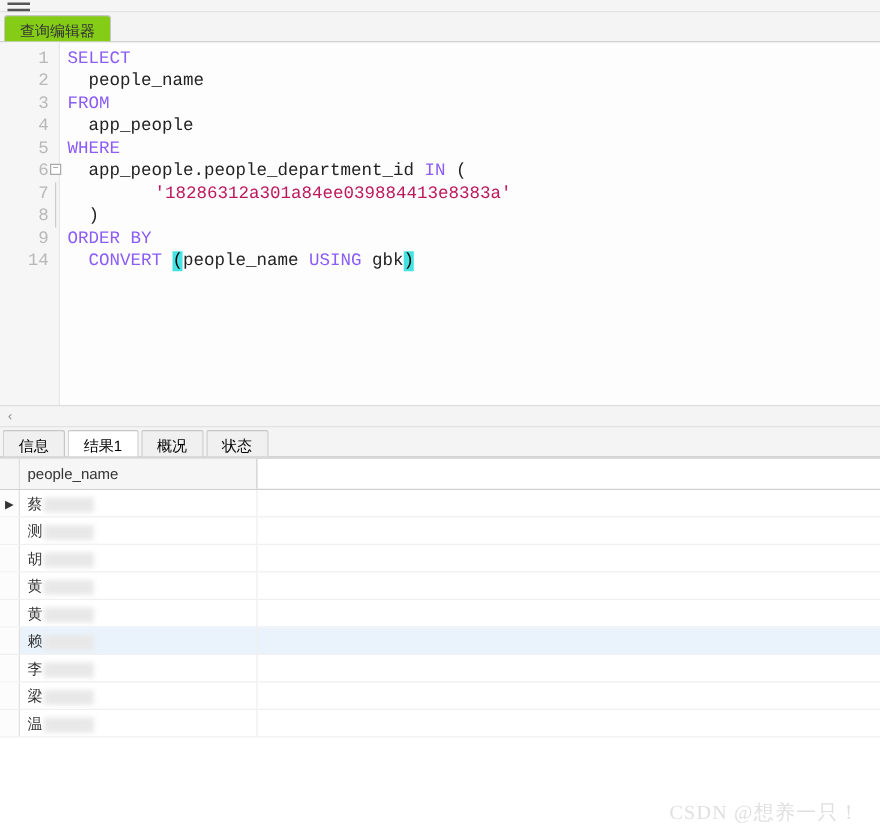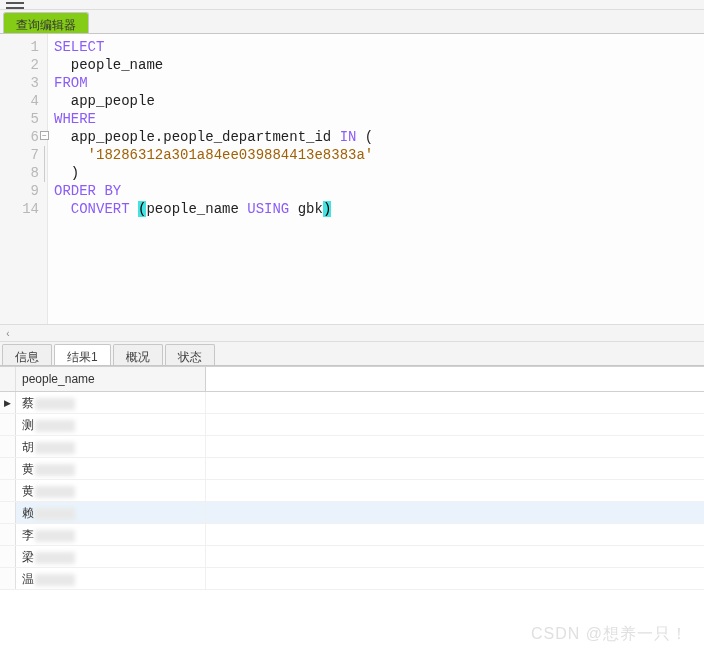--- a/index.html
+++ b/index.html
@@ -110,21 +110,21 @@
     background: #ccc;
   }
   .code {
     padding-top: 4px;
     padding-left: 6px;
     white-space: pre;
   }
   .code div { height: 18px; line-height: 18px; }
   .kw { color: #8b5cf6; }
   .ident { color: #222; }
-  .str { color: #a16207; }
+  .str { color: #be185d; margin-left: 36px; }
   .hl-paren { background: #46e1e1; color: #000; }
 
   
   .hscroll {
     height: 18px;
     background: #f4f4f4;
     border-top: 1px solid #ddd;
     border-bottom: 1px solid #ddd;
     display: flex;
     align-items: center;
@@ -143,21 +143,21 @@
     border-bottom: 1px solid #c7c7c7;
     height: 24px;
   }
   .result-tab {
     padding: 4px 12px 3px 12px;
     border: 1px solid #c7c7c7;
     border-bottom: none;
     margin-top: 2px;
     margin-left: 2px;
     background: #f0f0f0;
-    color: #404040;
+    color: #000000;
     font-size: 12px;
     border-radius: 2px 2px 0 0;
   }
   .result-tab.active {
     background: #ffffff;
   }
 
   
   .grid-wrap {
     border-top: 1px solid #d0d0d0;
@@ -218,26 +218,27 @@
     background: #e8e8e8;
     filter: blur(2px);
     vertical-align: middle;
     margin-left: 1px;
   }
 
   
   .watermark {
     position: absolute;
     right: 16px;
-    bottom: 16px;
+    bottom: 0;
     color: #e0e0e0;
     font-size: 16px;
     letter-spacing: 1px;
     pointer-events: none;
     user-select: none;
+    font-family: Liberation Serif, serif;
   }
 </style>
 </head>
 <body>
 
 <div class="top-toolbar">
   <div class="hamburger">
       <i></i>
       <i></i>
     </div>

